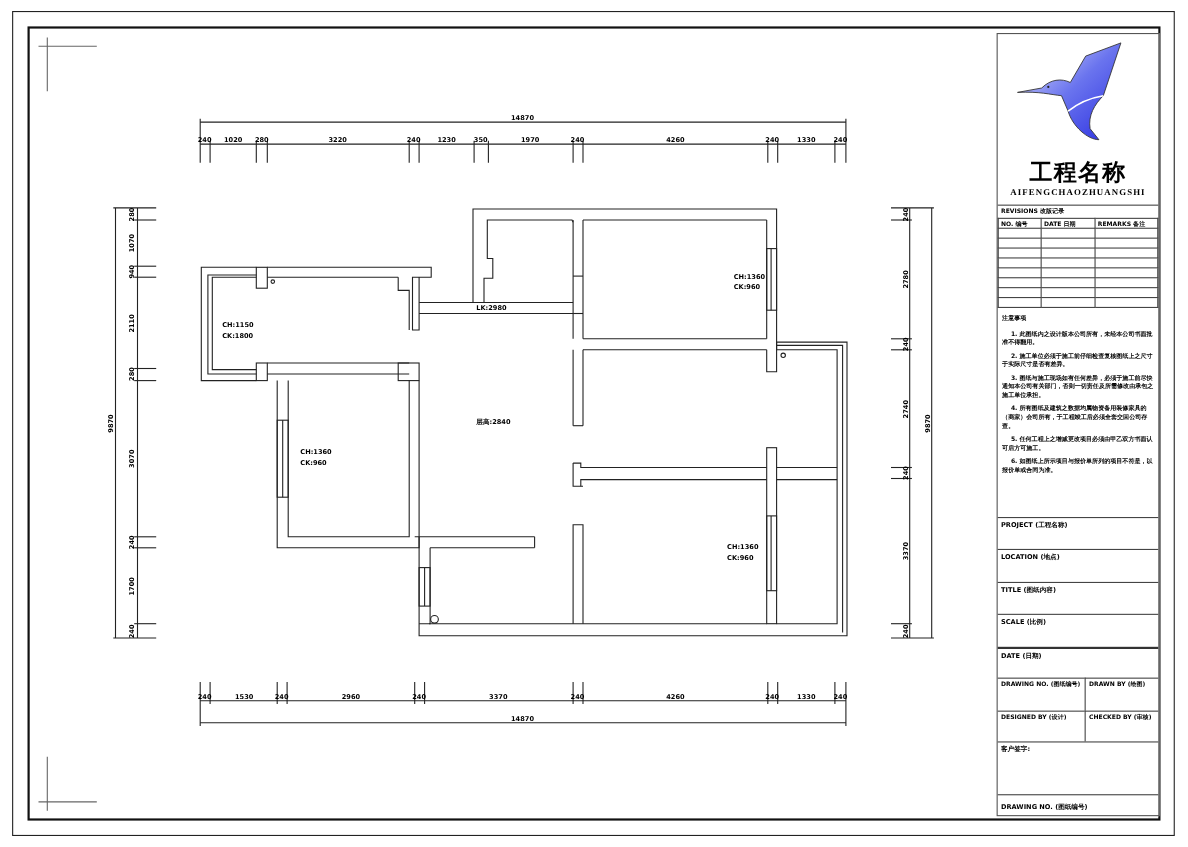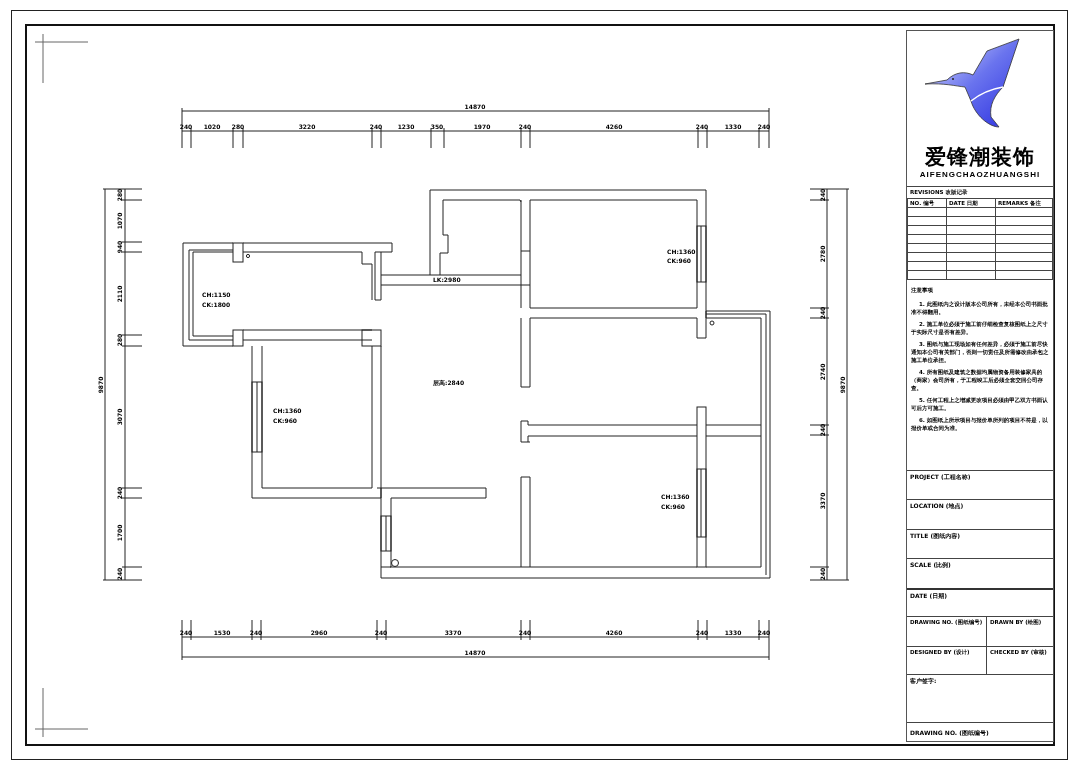--- a/index.html
+++ b/index.html
@@ -3,21 +3,21 @@
 <meta charset="utf-8">
 <style>
   html,body{margin:0;padding:0;background:#ffffff;}
   body{width:1080px;height:770px;position:relative;overflow:hidden;font-family:"DejaVu Sans",sans-serif;}
   .frame-outer{position:absolute;left:11px;top:10px;width:1057px;height:750px;border:1px solid #222;box-sizing:border-box;}
   .frame-inner{position:absolute;left:25px;top:24px;width:1030px;height:722px;border:2px solid #111;box-sizing:border-box;}
   svg.plan{position:absolute;left:0;top:0;}
   .tb{position:absolute;left:906px;top:30px;width:148px;height:712px;border:1px solid #555;box-sizing:border-box;background:#fff;}
   .tb .logo{position:absolute;left:0;top:0;width:146px;height:150px;}
   .tb .brand-cn{position:absolute;left:0;top:112px;width:146px;text-align:center;font-size:21px;font-weight:bold;letter-spacing:1px;color:#000;font-family:"DejaVu Sans",sans-serif;}
-  .tb .brand-en{position:absolute;left:0;top:139px;width:146px;text-align:center;font-size:8px;font-weight:bold;letter-spacing:1px;color:#000;font-family:Liberation Sans, sans-serif;}
+  .tb .brand-en{position:absolute;left:0;top:139px;width:146px;text-align:center;font-size:8px;font-weight:bold;letter-spacing:1px;color:#000;font-family:Liberation Serif, serif;}
   .tb .row{position:absolute;left:0;width:146px;border-top:1px solid #444;box-sizing:border-box;font-size:6px;font-weight:bold;padding:2px 3px;color:#000;}
   .tb .grid{position:absolute;left:0;top:167px;width:146px;}
   .tb table{border-collapse:collapse;width:146px;font-size:5.5px;font-weight:bold;}
   .tb td{border:1px solid #444;height:8px;padding:0 2px;white-space:nowrap;}
   .notes{position:absolute;left:0;top:252px;width:146px;padding:3px 4px;box-sizing:border-box;font-size:5.5px;font-weight:bold;line-height:8px;}
   .notes p{margin:0 0 4px 0;text-indent:8px;}
   .notes .nt{margin-bottom:6px;}
   .half{position:absolute;border-top:1px solid #444;font-size:5.5px;font-weight:bold;padding:2px 3px;box-sizing:border-box;}
   .plan text{font-family:"DejaVu Sans",sans-serif;font-weight:bold;}
 </style>
@@ -236,21 +236,21 @@
       <linearGradient id="wg" x1="0" y1="0" x2="1" y2="1">
         <stop offset="0" stop-color="#e8eaff"></stop>
         <stop offset="0.5" stop-color="#6a74ee"></stop>
         <stop offset="1" stop-color="#2a2ee0"></stop>
       </linearGradient>
     </defs>
     <path d="M18,53 L40,49 C48,41 58,40 66,44 L80,20 L112,8 L96,56 C88,64 82,74 84,86 L92,96 C82,96 68,84 64,70 L58,56 C48,55 38,52 18,53 Z" fill="url(#wg)" stroke="#333" stroke-width="0.8"></path>
     <path d="M64,70 C74,62 84,58 96,56" fill="none" stroke="#fff" stroke-width="1.5"></path>
     <circle cx="46" cy="48" r="1" fill="#222"></circle>
   </svg>
-  <div class="brand-cn">爱锋潮装饰</div>
+  <div class="brand-cn">工程名称</div>
   <div class="brand-en">AIFENGCHAOZHUANGSHI</div>
 
   <div class="row" style="top:155px;height:12px;font-size:5.5px;">REVISIONS 改版记录</div>
   <div class="grid">
     <table>
       <tbody>
           <tr>
         <td style="width:34px">NO. 编号</td>
         <td style="width:44px">DATE 日期</td>
         <td>REMARKS 备注</td>

